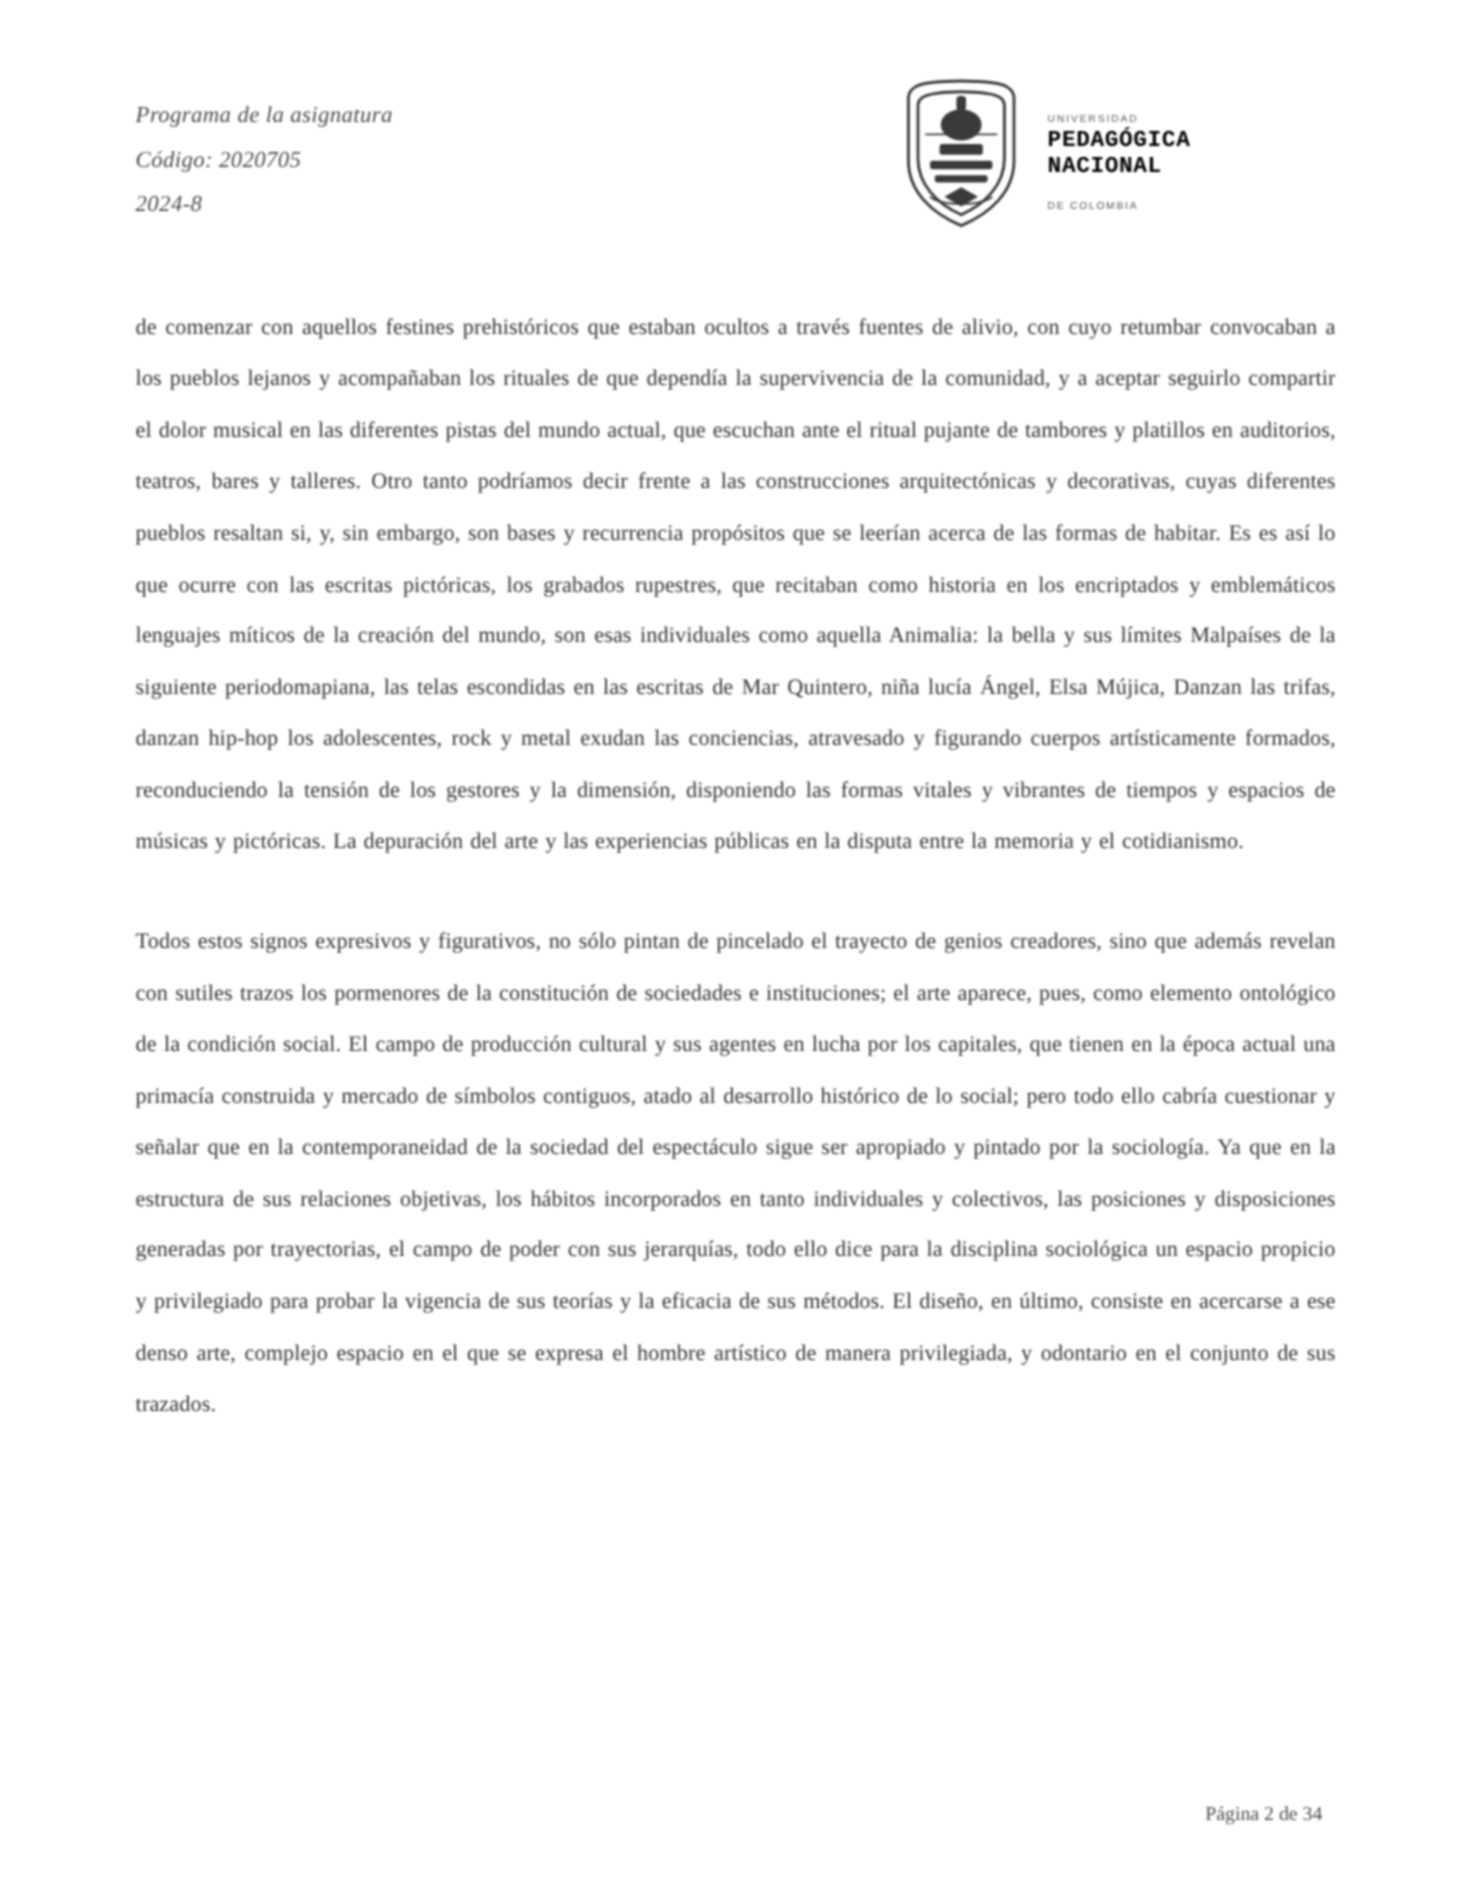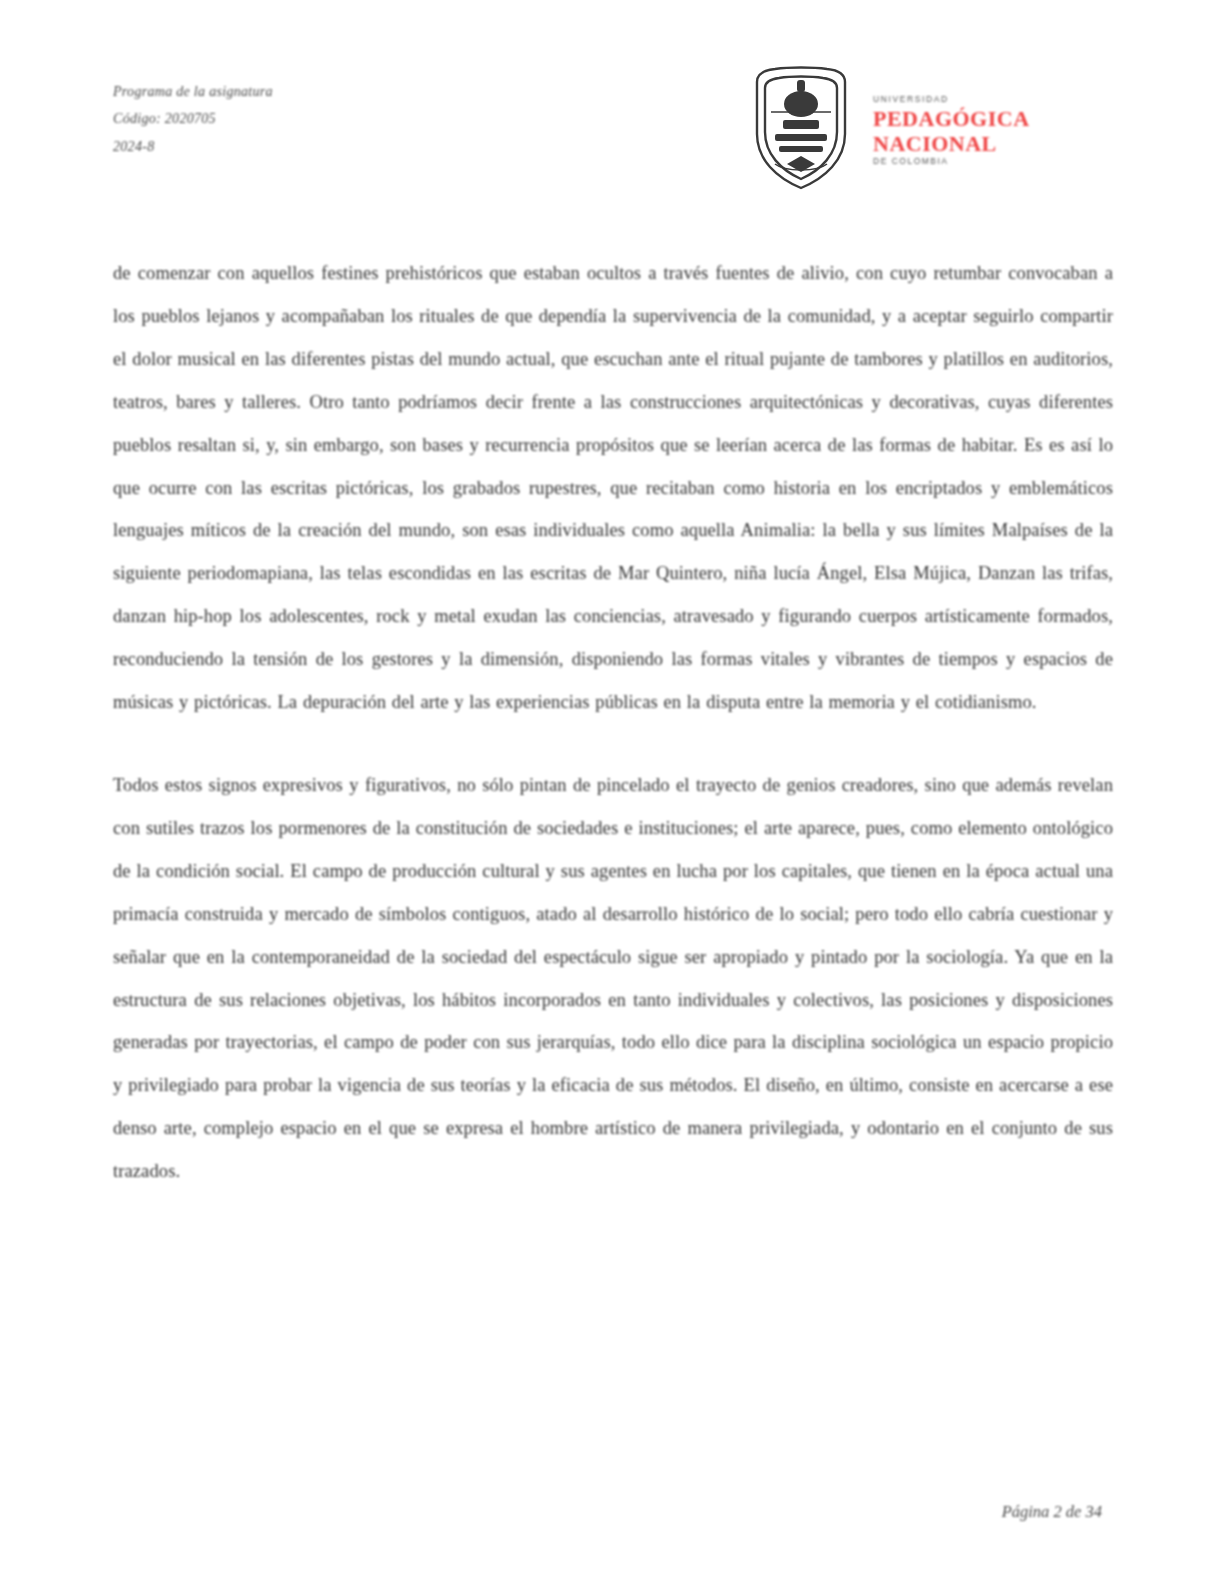--- a/index.html
+++ b/index.html
@@ -28,21 +28,21 @@
     height: 190px;
   }
   .header-meta {
     position: absolute;
     top: 38px;
     left: 113px;
     width: 520px;
   }
   .header-meta .line {
     font-family: "Liberation Serif", serif;
-    font-size: 14px;
+    font-size: 19px;
     font-style: italic;
     letter-spacing: 0.3px;
     color: #4a4a4a;
     line-height: 1.95;
     filter: blur(0.9px);
     white-space: nowrap;
   }
   .logo-block {
     position: absolute;
     top: 16px;
@@ -66,33 +66,33 @@
     filter: blur(0.9px);
   }
   .univ-name .small-top {
     font-family: "Liberation Sans", sans-serif;
     font-size: 8.5px;
     letter-spacing: 1.6px;
     color: #555;
     margin-bottom: 3px;
   }
   .univ-name .big {
-    font-family: Liberation Serif, serif;
-    font-size: 22px;
+    font-family: Liberation Mono, monospace;
+    font-size: 19px;
     font-weight: bold;
     letter-spacing: 0.5px;
-    color: #ef4444;
+    color: #000000;
     line-height: 1.12;
   }
   .univ-name .small-bottom {
     font-family: "Liberation Sans", sans-serif;
     font-size: 8.5px;
     letter-spacing: 1.5px;
     color: #555;
-    margin-top: 0;
+    margin-top: 16px;
   }
   
   .content {
     position: absolute;
     top: 252px;
     left: 113px;
     width: 1000px;
   }
   .para {
     font-family: "Liberation Serif", serif;
@@ -114,21 +114,20 @@
     bottom: 62px;
     left: 0;
     width: 1224px;
     text-align: right;
     padding-right: 122px;
     box-sizing: border-box;
   }
   .footer .pagenum {
     display: inline-block;
     font-family: "Liberation Serif", serif;
-    font-style: italic;
     font-size: 16.5px;
     color: #4a4a4a;
     filter: blur(0.9px);
   }
 </style>
 </head>
 <body>
 
 <div class="page">
 

